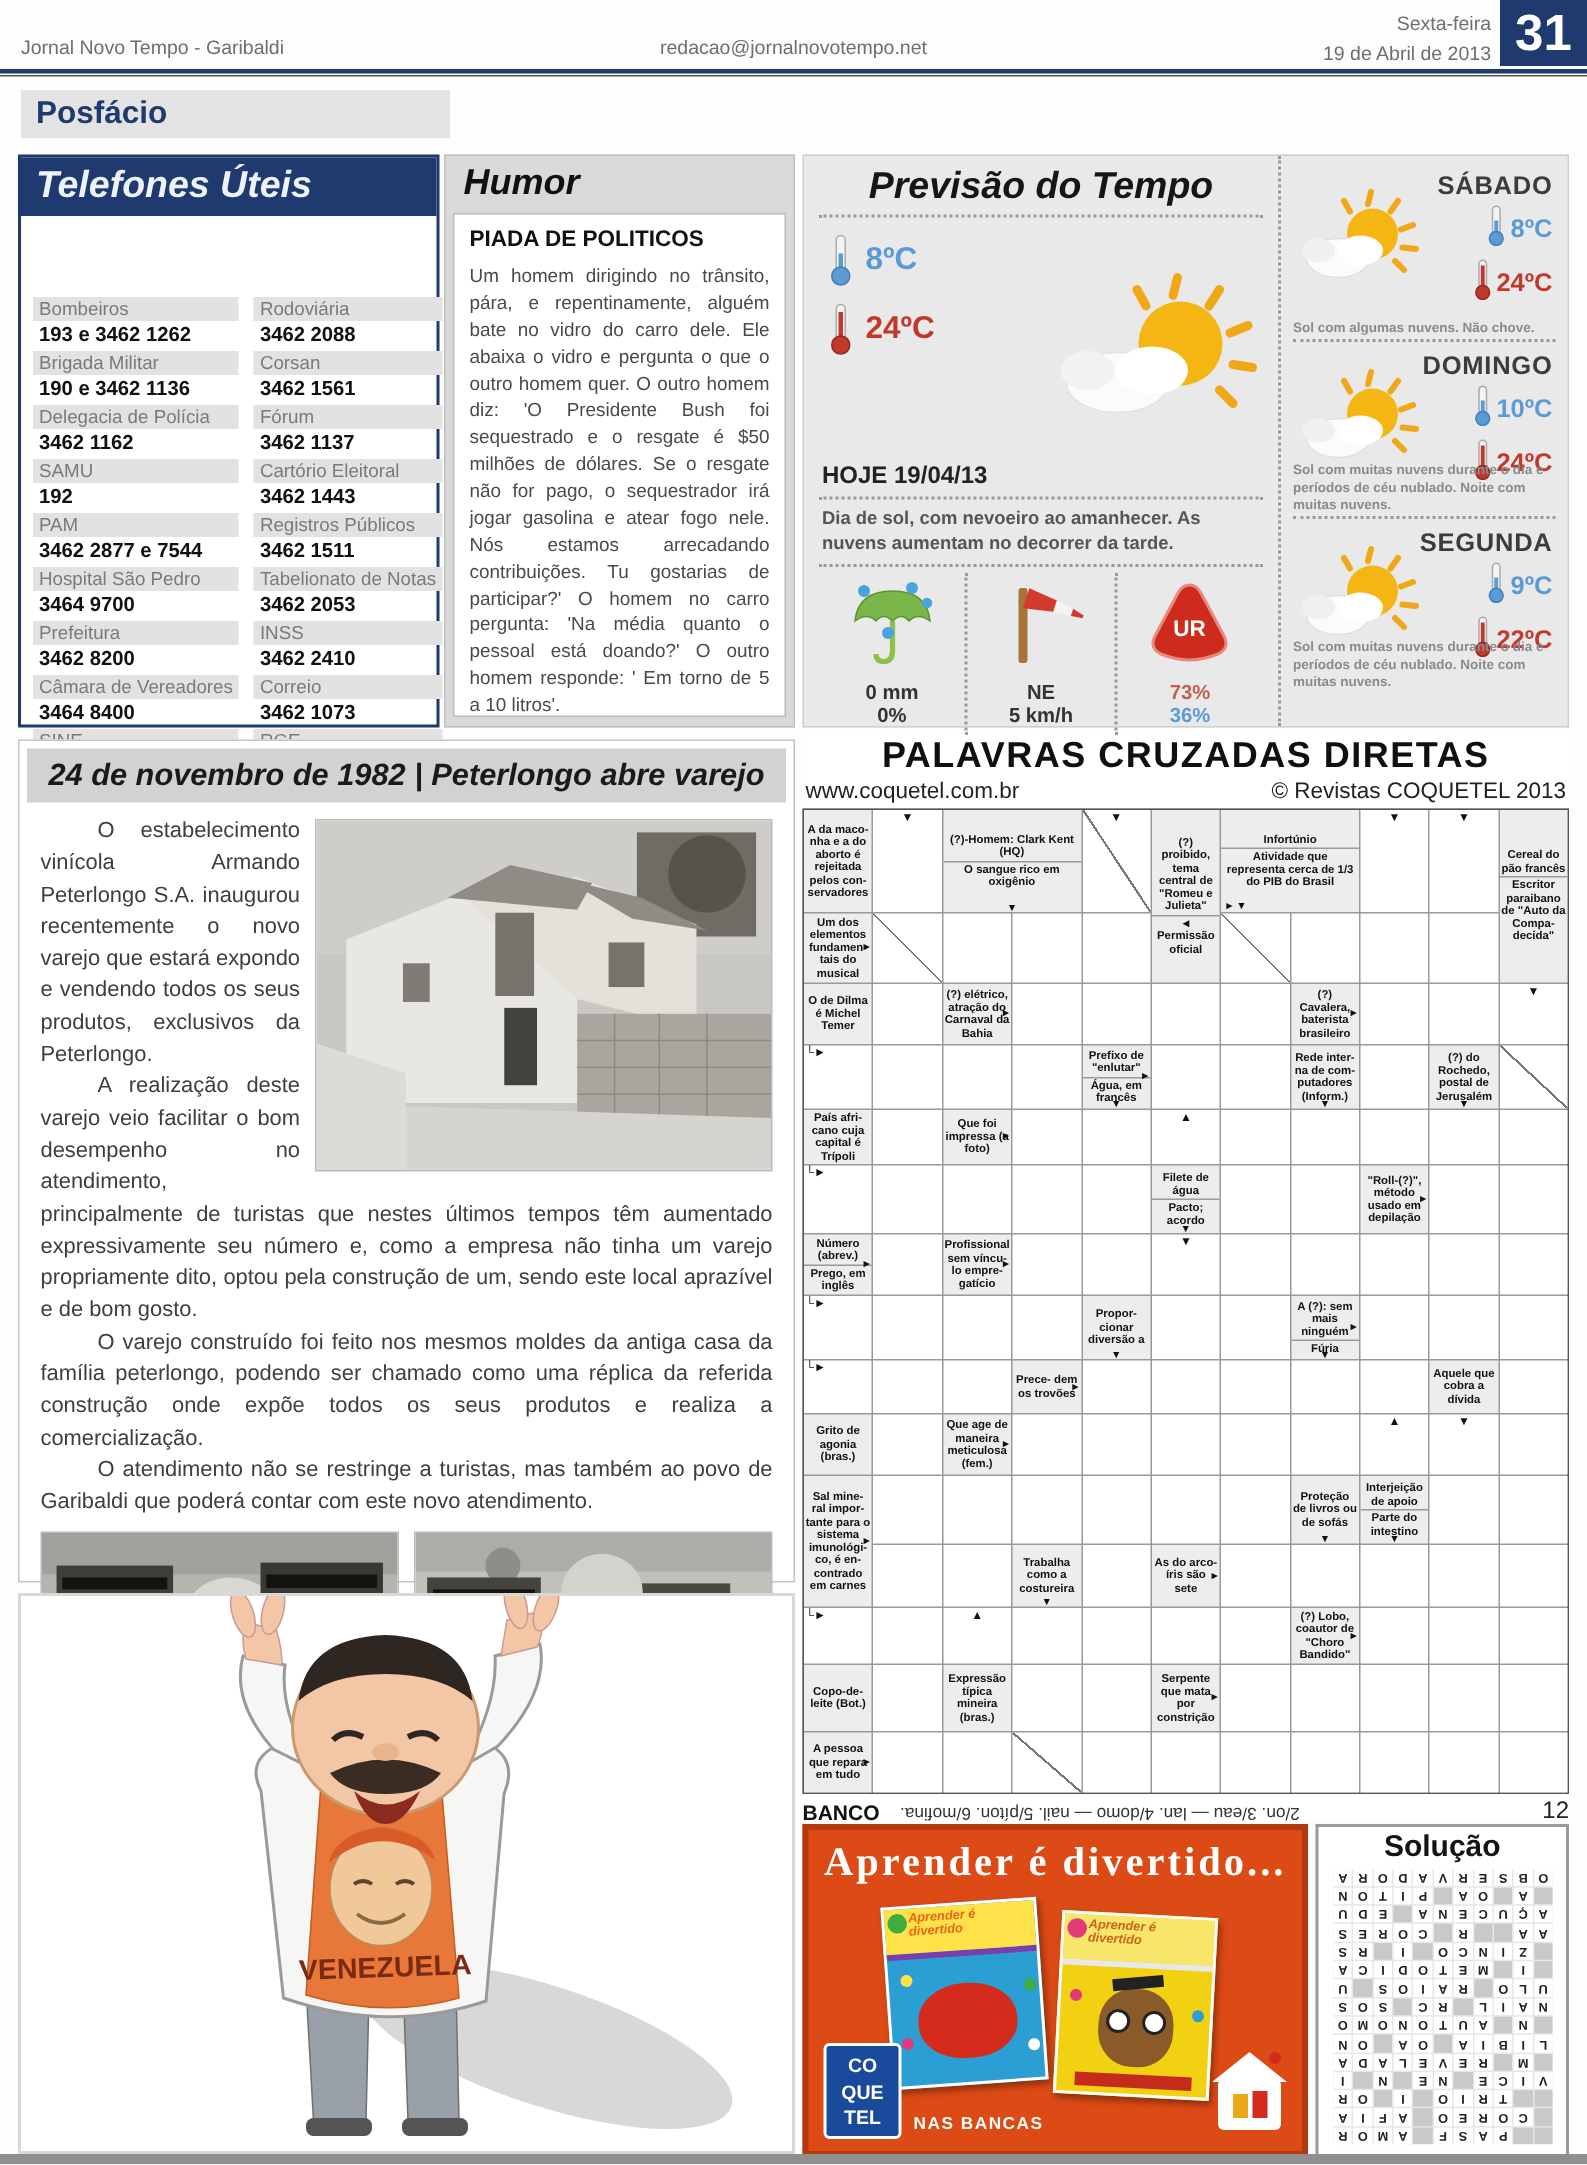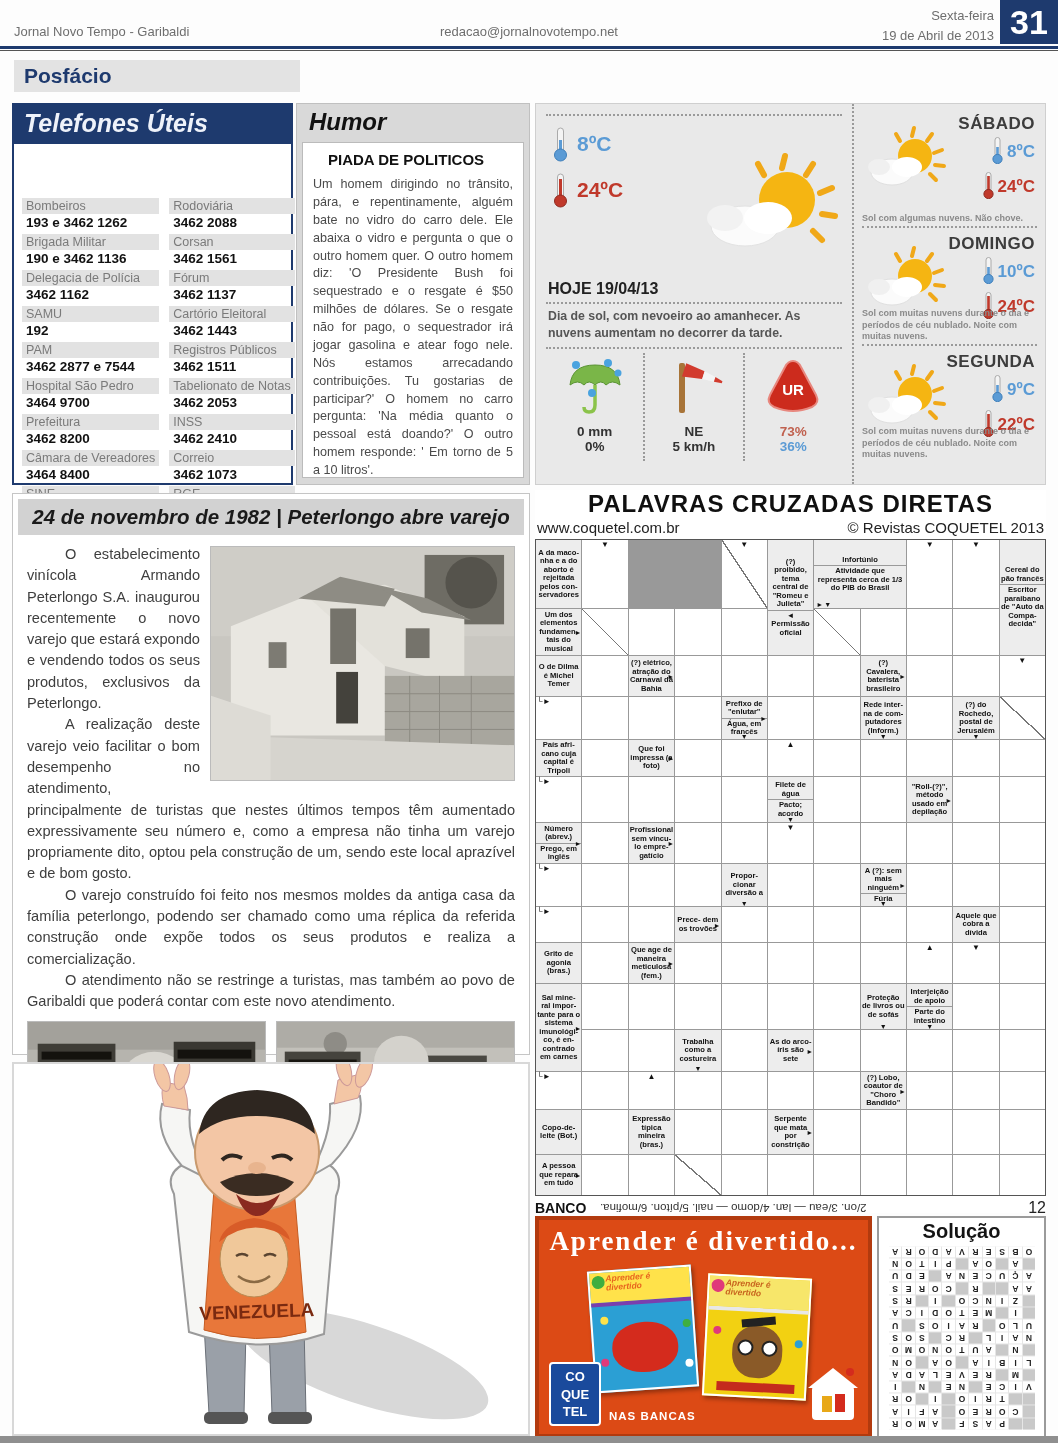--- a/index.html
+++ b/index.html
@@ -27,21 +27,21 @@
   #phones-cols { display:flex; padding:6px 8px; gap:10px; }
   .phone-col { flex:1;margin-top:48px; }
   .phone-entry { margin-bottom:2px; }
   .phone-label { background:#e2e2e2; color:#7a7a7a; font-size:12.5px; padding:1px 4px; white-space:nowrap; overflow:hidden; }
   .phone-num { font-size:13.5px; font-weight:bold; color:#111; padding:1px 4px 2px; }
 
   
   #humor { position:absolute; left:296px; top:103px; width:234px; height:382px; background:#d9d9d9; border:1px solid #c0c0c0; }
   #humor-title { font-size:24px; font-weight:bold; font-style:italic; color:#111; padding:4px 12px 6px; }
   #humor-inner { background:#fff; border:1px solid #bbb; margin:0 5px 5px; height:336px; padding:8px 10px; }
-  #humor-head { font-size:15px; font-weight:bold; color:#111; margin-bottom:8px;margin-left:15px; }
+  #humor-head { font-size:15px; font-weight:bold; color:#111; margin-bottom:8px; }
   #humor-text { font-size:12.6px; color:#4a4a4a; text-align:justify; line-height:1.42; }
 
   
   #weather { position:absolute; left:535px; top:103px; width:511px; height:382px; background:#e9e9e9; border:1px solid #cfcfcf; display:flex; }
   #weather-left { width:318px; padding:6px 10px 4px; border-right:2px dotted #9a9a9a; position:relative; }
   #weather-title { text-align:center; font-size:25px; font-weight:bold; font-style:italic; color:#161616; }
   .dotline { border-top:2px dotted #9a9a9a; margin:4px 0; }
   #today-top { position:relative; height:148px; }
   .temp-row { display:flex; align-items:center; gap:8px; margin:10px 0 0 6px; }
   .temp-val { font-size:21px; font-weight:bold; }
@@ -243,20 +243,21 @@
   <div id="humor">
     <div id="humor-title">Humor</div>
     <div id="humor-inner">
       <div id="humor-head">PIADA DE POLITICOS</div>
       <div id="humor-text">Um homem dirigindo no trânsito, pára, e repentinamente, alguém bate no vidro do carro dele. Ele abaixa o vidro e pergunta o que o outro homem quer. O outro homem diz: 'O Presidente Bush foi sequestrado e o resgate é $50 milhões de dólares. Se o resgate não for pago, o sequestrador irá jogar gasolina e atear fogo nele. Nós estamos arrecadando contribuições. Tu gostarias de participar?' O homem no carro pergunta: 'Na média quanto o pessoal está doando?' O outro homem responde: ' Em torno de 5 a 10 litros'.</div>
     </div>
   </div>
 
   <div id="weather">
     <div id="weather-left">
+      <div id="weather-title">Previsão do Tempo</div>
       <div class="dotline"></div>
       <div id="today-top">
         <div class="temp-row">
           <svg width="17" height="36" viewBox="0 0 17 36">
             <rect x="5.5" y="2" width="6" height="24" rx="3" fill="#f4f4f4" stroke="#aaa"></rect>
             <rect x="7" y="14" width="3" height="12" fill="#5b9bd5"></rect>
             <circle cx="8.5" cy="29" r="6" fill="#5b9bd5" stroke="#3f7fba"></circle>
           </svg>
           <span class="temp-val temp-min">8ºC</span>
         </div>
@@ -556,20 +557,25 @@
       <span>www.coquetel.com.br</span>
       <span>© Revistas COQUETEL 2013</span>
     </div>
     <div id="cross-grid" style="grid-template-rows: 68px 46px 40px 42px 36px 45px 40px 42px 35px 40px 45px 41px 37px 44px 40px;">
         <div class="xc clue" style="grid-area: 1 / 1;">
           <div class="clue-t">A da maco- nha e a do aborto é rejeitada pelos con- servadores</div>
         </div>
         <div class="xc" style="grid-area: 1 / 2;">
           <span class="ea ea-down">▼</span>
         </div>
+        <div class="xc clue" style="grid-area: 1 / 3 / auto / span 2;">
+          <div class="clue-t">(?)-Homem: Clark Kent (HQ)</div>
+          <div class="clue-t">O sangue rico em oxigênio</div>
+          <span class="xarr ar-b">▼</span>
+        </div>
         <div class="xc diag" style="grid-area: 1 / 5;">
           <span class="ea ea-down">▼</span>
         </div>
         <div class="xc clue" style="grid-area: 1 / 6 / span 2;">
           <div class="clue-t">(?) proibido, tema central de "Romeu e Julieta"</div>
           <div class="clue-t">◄ Permissão oficial</div>
         </div>
         <div class="xc clue" style="grid-area: 1 / 7 / auto / span 2;">
           <div class="clue-t">Infortúnio</div>
           <div class="clue-t">Atividade que representa cerca de 1/3 do PIB do Brasil</div>

